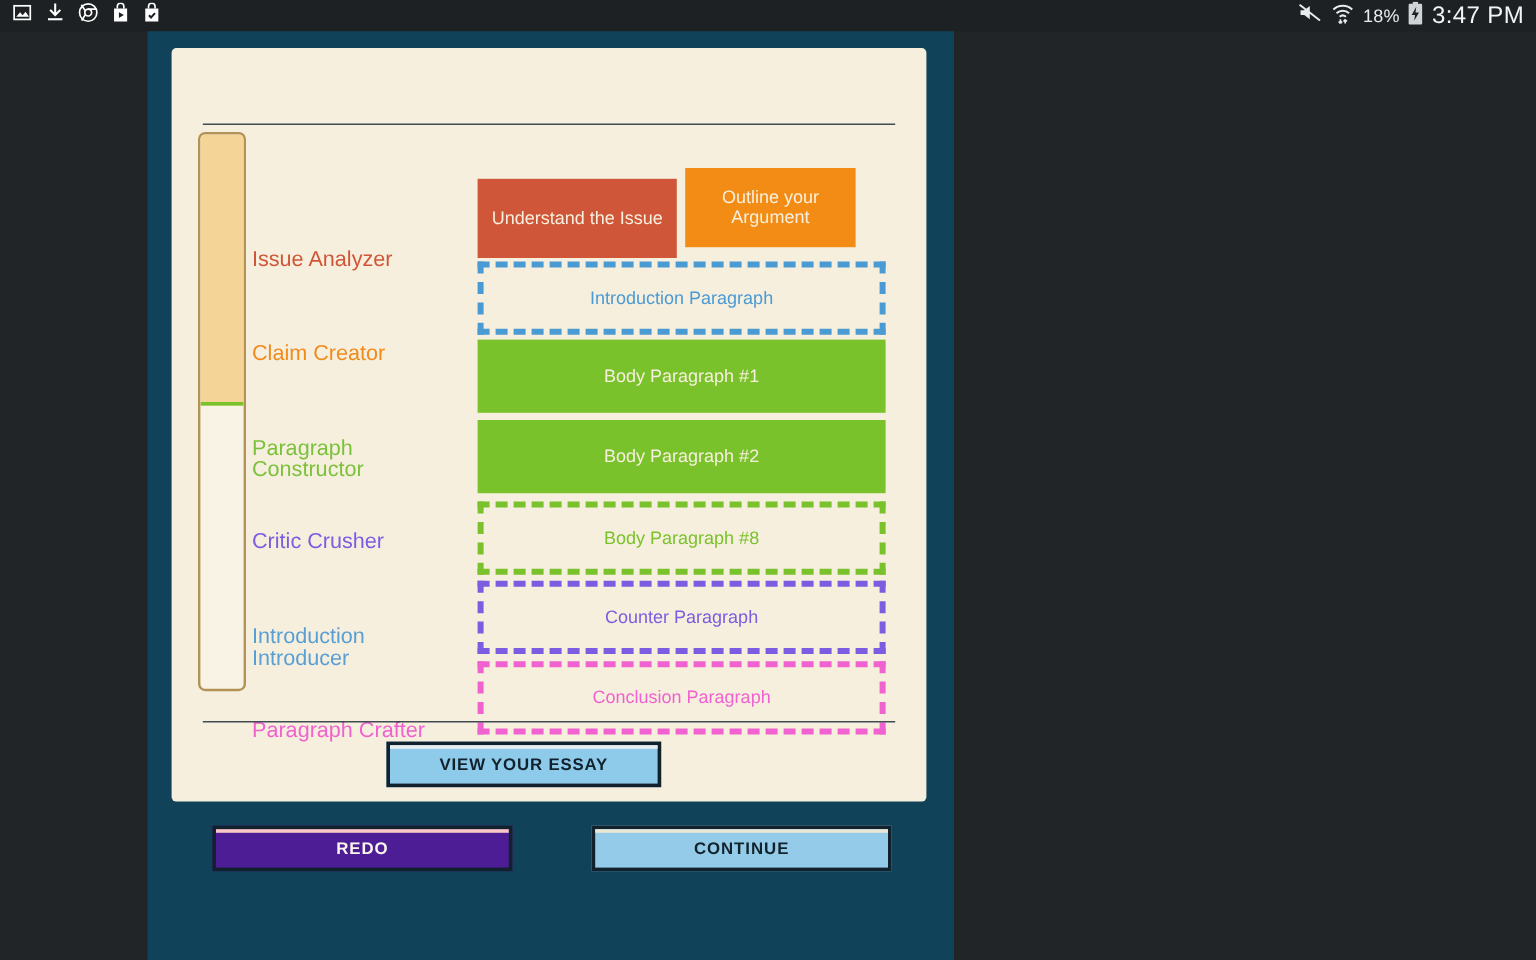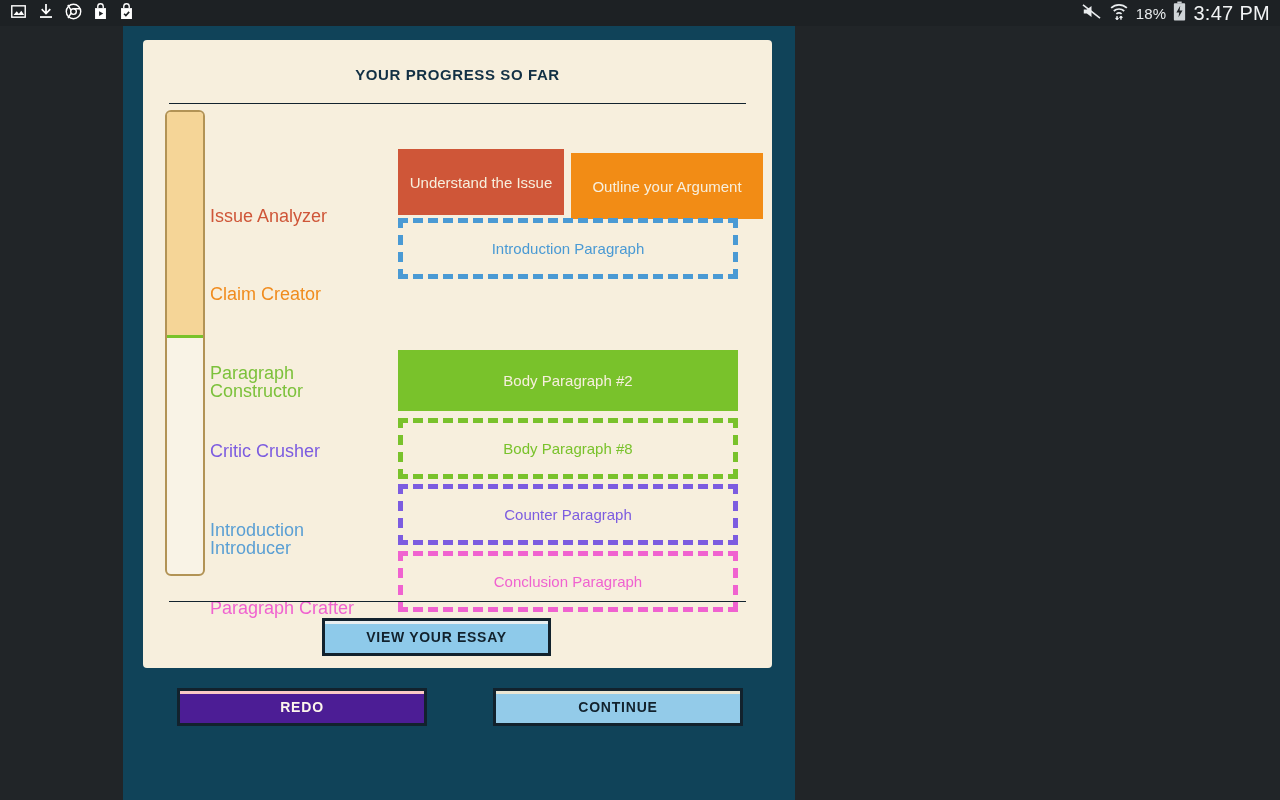--- a/index.html
+++ b/index.html
@@ -194,21 +194,20 @@
           </svg>
       </span>
       <span class="sb-time">3:47 PM</span>
     </div>
   </div>
 
   <div id="app">
 
     <div id="card">
 
-      <div id="card-title">YOUR PROGRESS SO FAR</div>
       <div class="divider" id="divider-top"></div>
 
       <div id="progress-track">
         <div id="progress-fill" style="height: 226.38px;"></div>
       </div>
 
       <div id="stage-labels">
           <div class="stage-label" style="top: 97px; color: rgb(207, 86, 56);">Issue Analyzer</div>
           <div class="stage-label" style="top: 175px; color: rgb(240, 140, 30);">Claim Creator</div>
           <div class="stage-label" style="top: 254px; color: rgb(124, 193, 59);">Paragraph
@@ -216,25 +215,28 @@
           <div class="stage-label" style="top: 332px; color: rgb(124, 92, 224);">Critic Crusher</div>
           <div class="stage-label" style="top: 411px; color: rgb(90, 159, 212);">Introduction
 Introducer</div>
           <div class="stage-label" style="top: 489px; color: rgb(240, 98, 208);">Paragraph Crafter</div>
         </div>
 
       <div id="blocks">
           <div class="block solid" style="left: 0px; top: 39px; width: 166px; height: 66px; background: rgb(207, 86, 56);">
             <span>Understand the Issue</span>
           </div>
-          <div class="block solid" style="left: 173px; top: 43px; width: 192px; height: 66px; background: rgb(242, 140, 21); justify-content: center;">
+          <div class="block solid" style="left: 173px; top: 30px; width: 142px; height: 66px; background: rgb(242, 140, 21); justify-content: center;">
             <span>Outline your Argument</span>
           </div>
           <div class="block dashed" style="left: 0px; top: 108px; width: 340px; height: 61px; border: 5px dashed rgb(74, 154, 212); color: rgb(74, 154, 212);">
             <span>Introduction Paragraph</span>
+          </div>
+          <div class="block solid" style="left: 0px; top: 173px; width: 340px; height: 61px; background: rgb(121, 194, 43);">
+            <span>Body Paragraph #1</span>
           </div>
           <div class="block solid" style="left: 0px; top: 240px; width: 340px; height: 61px; background: rgb(121, 194, 43);">
             <span>Body Paragraph #2</span>
           </div>
           <div class="block dashed" style="left: 0px; top: 308px; width: 340px; height: 61px; border: 5px dashed rgb(121, 194, 43); color: rgb(121, 194, 43);">
             <span>Body Paragraph #8</span>
           </div>
           <div class="block dashed" style="left: 0px; top: 374px; width: 340px; height: 61px; border: 5px dashed rgb(124, 92, 224); color: rgb(124, 92, 224);">
             <span>Counter Paragraph</span>
           </div>

